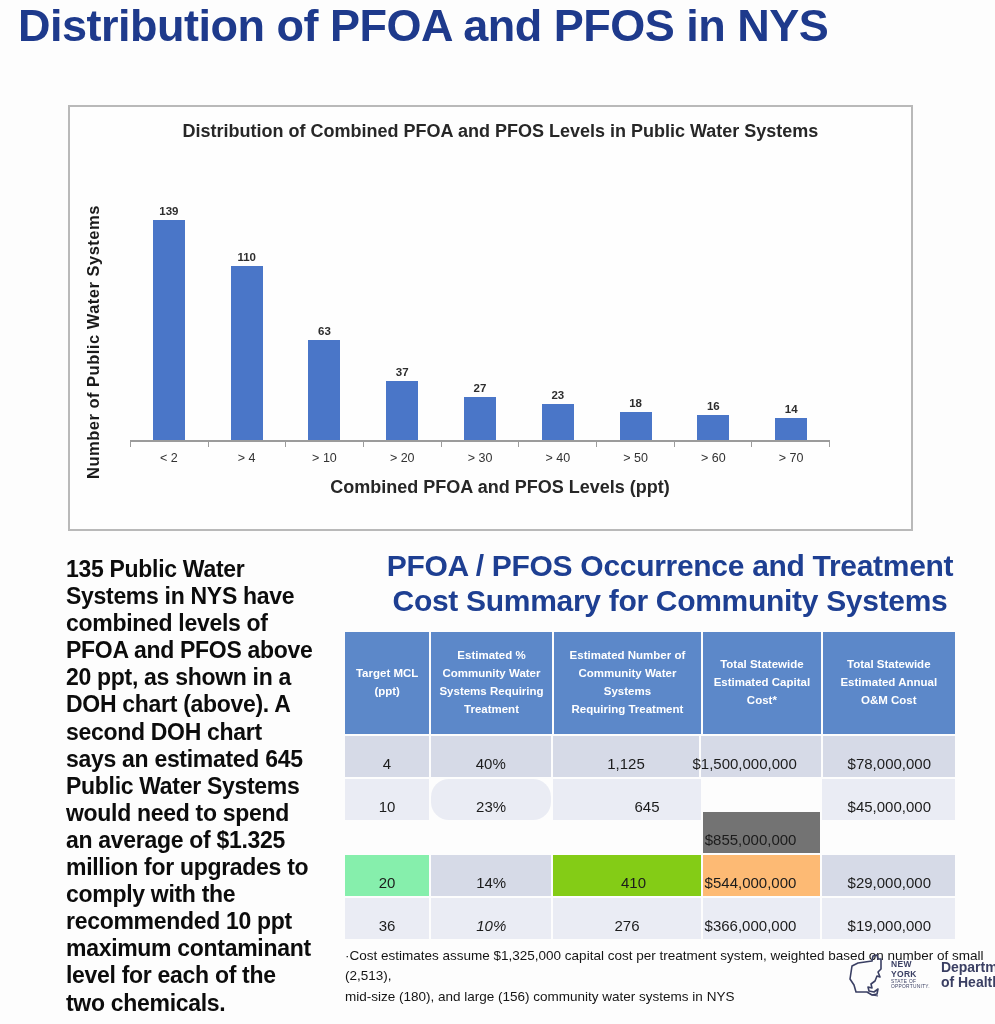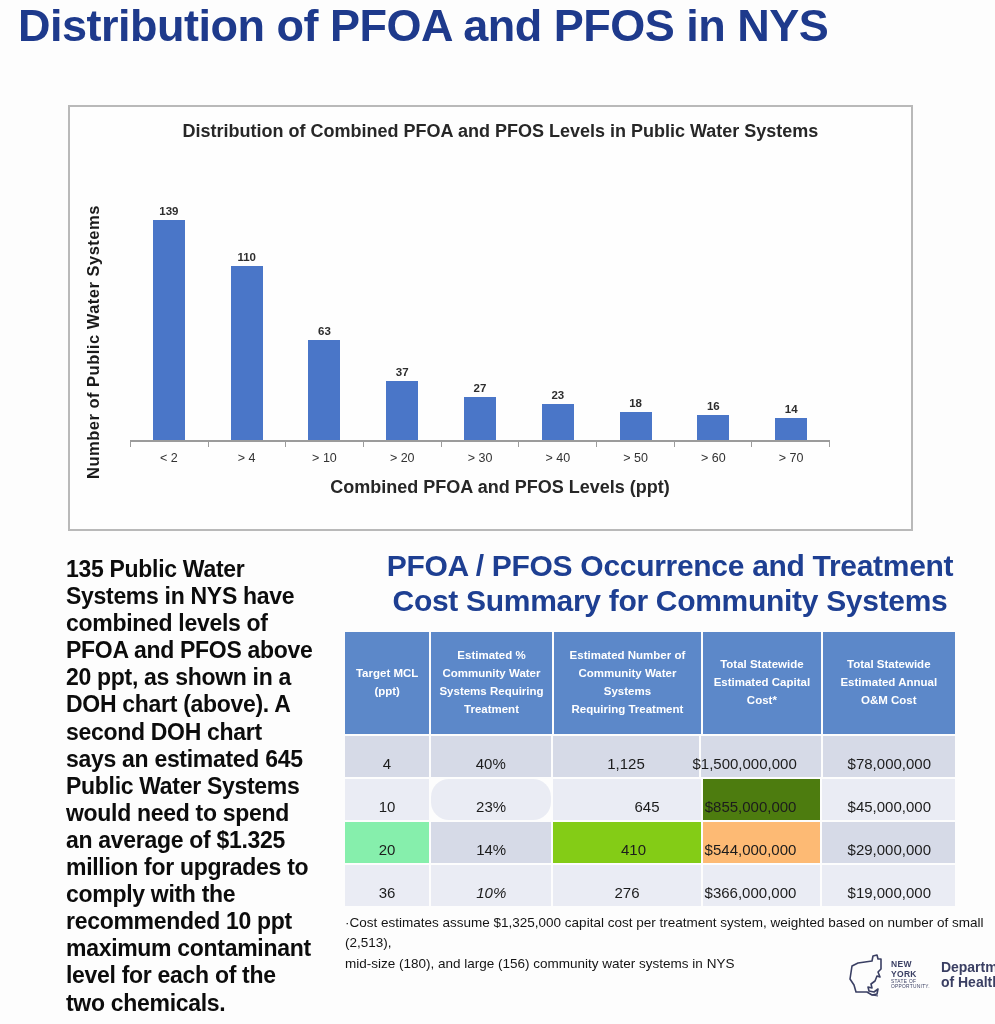--- a/index.html
+++ b/index.html
@@ -217,21 +217,21 @@
             <div class="td c0 center" style="background: rgb(214, 218, 231);">4</div>
             <div class="td c1 center" style="background: rgb(214, 218, 231);">40%</div>
             <div class="td c2 center" style="background: rgb(214, 218, 231);">1,125</div>
             <div class="td c3 right" style="background: rgb(214, 218, 231);">$1,500,000,000</div>
             <div class="td c4 right" style="background: rgb(214, 218, 231);">$78,000,000</div>
           </div>
           <div class="trow">
             <div class="td c0 center" style="background: rgb(234, 236, 244);">10</div>
             <div class="td c1 center" style="background: rgb(234, 236, 244); border-radius: 18px;">23%</div>
             <div class="td c2 center" style="background: rgb(234, 236, 244); padding-left: 40px;">645</div>
-            <div class="td c3 right" style="background: #4d7c0f;">$855,000,000</div>
+            <div class="td c3 right" style="background: #737373; margin-top: 33px;">$855,000,000</div>
             <div class="td c4 right" style="background: rgb(234, 236, 244);">$45,000,000</div>
           </div>
           <div class="trow">
             <div class="td c0 center" style="background: #86efac;">20</div>
             <div class="td c1 center" style="background: rgb(214, 218, 231);">14%</div>
             <div class="td c2 center" style="background: #84cc16; padding-left: 13px;">410</div>
             <div class="td c3 right" style="background: #fdba74;">$544,000,000</div>
             <div class="td c4 right" style="background: rgb(214, 218, 231);">$29,000,000</div>
           </div>
           <div class="trow">

